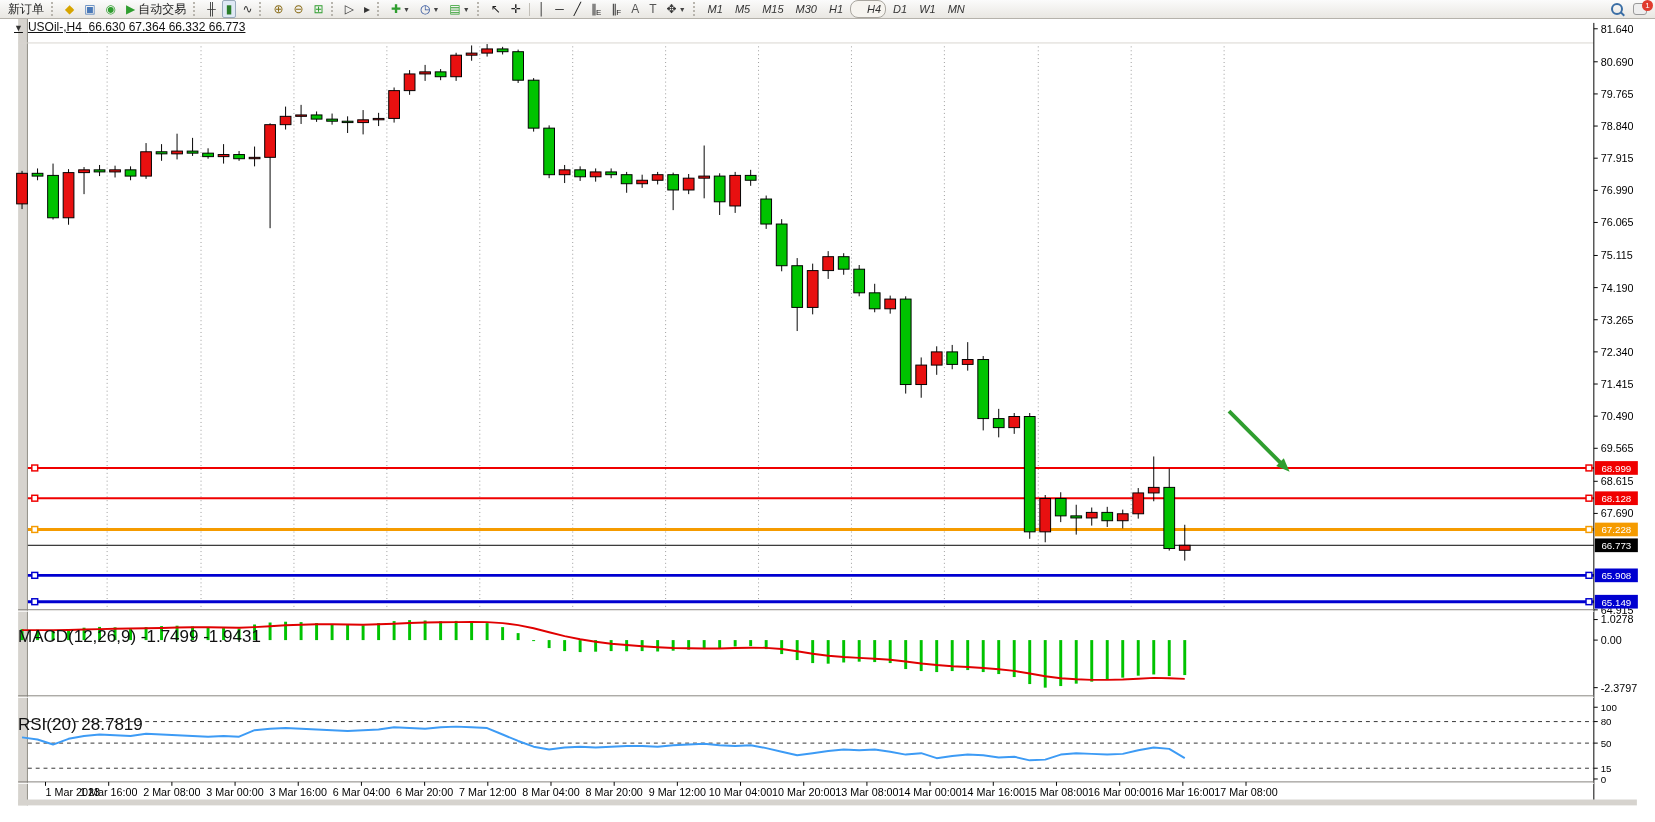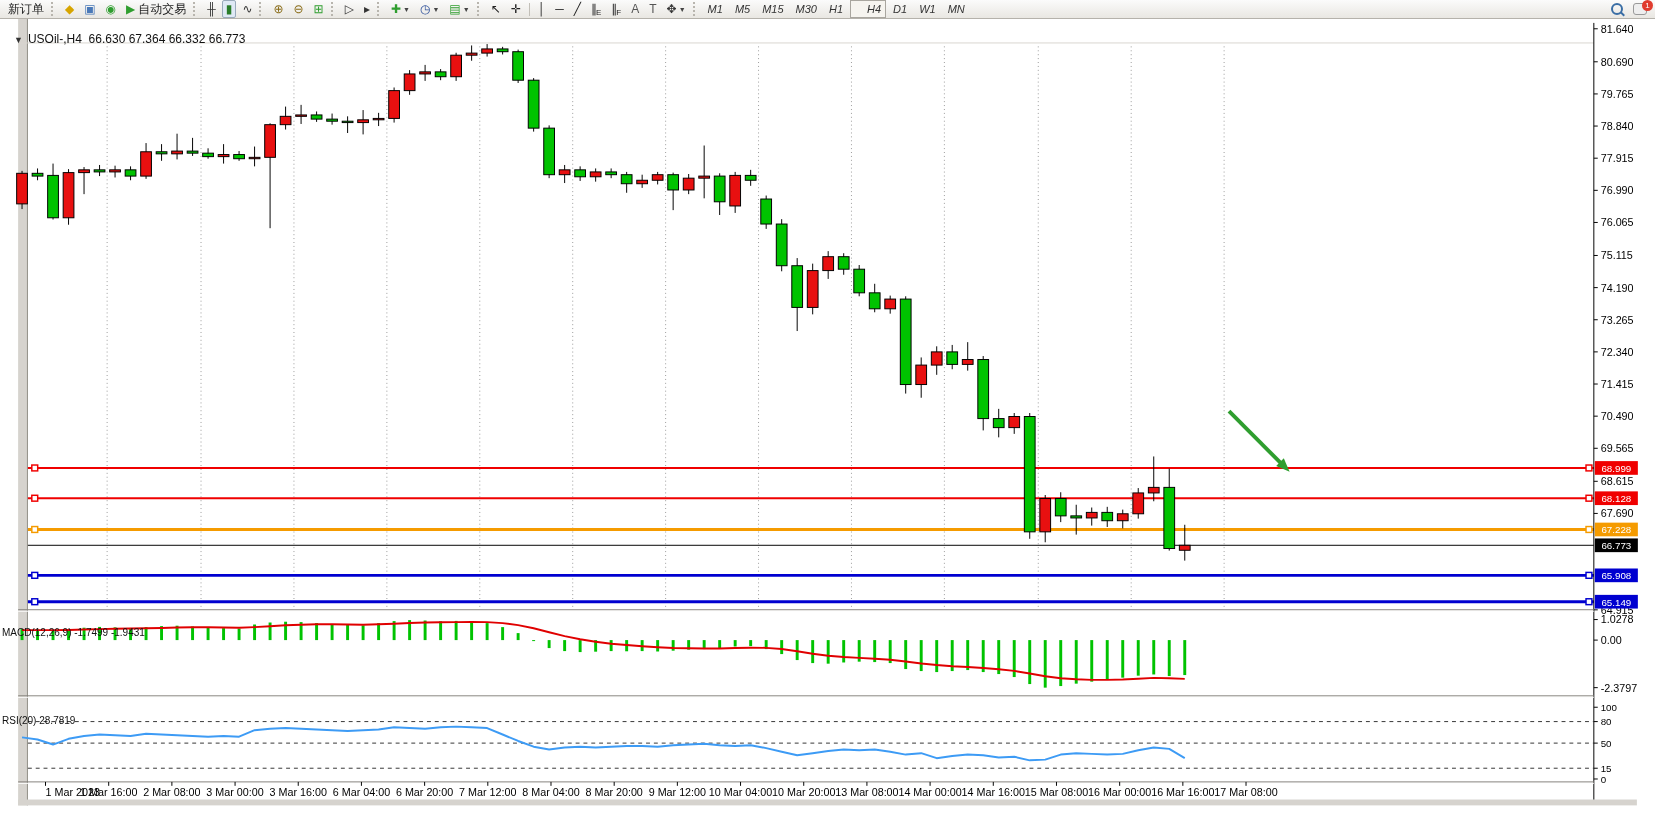--- a/index.html
+++ b/index.html
@@ -9,35 +9,35 @@
     display:flex;align-items:center;padding:0 3px;font-size:12px;white-space:nowrap;}
   .tool{display:inline-flex;align-items:center;height:16px;padding:0 3px;margin:16px 1px;border:1px solid transparent;
     border-radius:2px;cursor:default;color:#222;}
   .tool.active{background:#dfe9f5;border-color:#9ab;}
   .glyph{font-size:12px;line-height:12px;}
   .sub{font-size:8px;margin-left:-1px;align-self:flex-end;}
   .caret{font-size:7px;color:#444;margin-left:2px;}
   .grip{width:5px;height:14px;margin:0 2px;border-left:2px dotted #b8b5ae;}
   .vsep{width:1px;height:13px;background:#c2bfb8;margin:0 3px;}
   .tf{font-size:11px;padding:0 4px;color:#333;font-style:italic;}
-  .tf.active{background:#f6f4ef;border:1px solid #a9a69f;border-radius:0;padding-left:16px;}
+  .tf.active{background:#f6f4ef;border:1px solid #a9a69f;border-radius:8px;padding-left:16px;}
   .lbl{margin-left:3px;}
   #spacer{flex:1;}
   .magnifier{width:8px;height:8px;border:2px solid #3a6ea5;border-radius:50%;position:relative;display:inline-block;}
   .magnifier:after{content:"";position:absolute;width:5px;height:2px;background:#3a6ea5;transform:rotate(45deg);
     right:-4px;bottom:-2px;}
   .bubble{width:12px;height:10px;border:1px solid #999;border-radius:3px;background:#eee;position:relative;display:inline-block;}
   .badge{position:absolute;top:-4px;right:-7px;background:#e03c2e;color:#fff;border-radius:50%;width:11px;height:11px;
     font-size:8px;line-height:11px;text-align:center;}
   
   #chartwrap{position:relative;width:1655px;height:804px;background:#fff;}
   #chart-svg{display:block;}
-  .hdr{position:absolute;left:14px;top:13px;font-size:12px;color:#111;z-index:5;}
+  .hdr{position:absolute;left:14px;top:1px;font-size:12px;color:#111;z-index:5;text-decoration:underline;}
   .hdr .dn{font-size:9px;color:#333;margin-right:5px;}
-  .indlbl{position:absolute;left:2px;font-size:10px;color:#111;z-index:5;}
+  .indlbl{position:absolute;left:18px;font-size:17px;color:#111;z-index:5;}
   svg text{font-family:"Liberation Sans",sans-serif;font-size:11px;fill:#000;}
   svg text.badgetxt{font-size:10px;fill:#fff;}
   svg text.small{font-size:10px;}
 </style>
 </head>
 <body>
 
 <div id="toolbar">
     <span class="tool">新订单</span>
     <span class="grip"></span>

